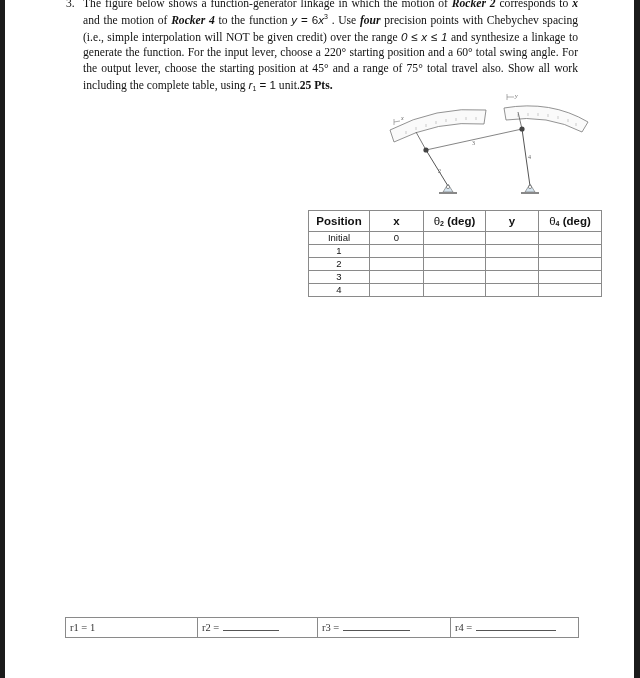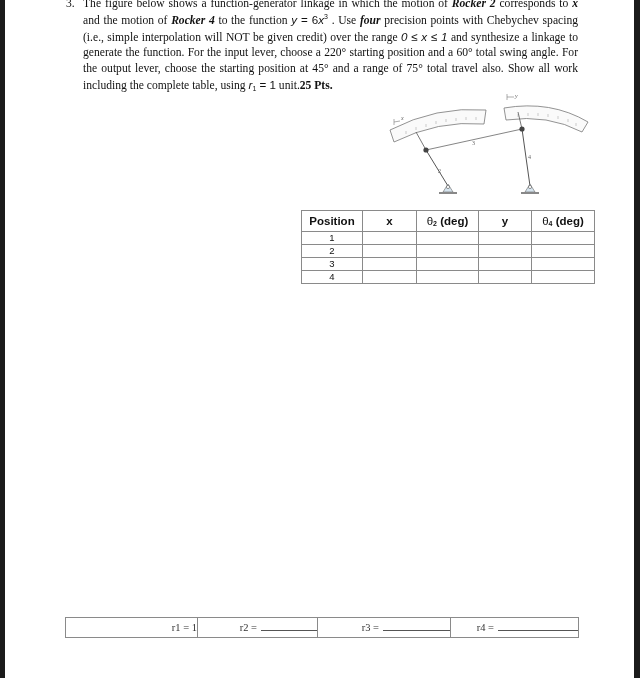--- a/index.html
+++ b/index.html
@@ -21,42 +21,42 @@
     .problem b.bi, .problem .bi { font-weight: bold; font-style: italic; }
     .problem .b { font-weight: normal; }
     .problem .math { font-style: italic; font-family: Liberation Sans, sans-serif; }
     .problem sup { font-size: 7px; vertical-align: 5px; line-height: 0; font-style: normal; }
     .problem sub { font-size: 7px; vertical-align: -2px; line-height: 0; font-style: normal; }
     .problem .pts { font-weight: bold; margin-left: 0; }
 
     .figure { position: absolute; left: 376px; top: 88px; width: 220px; height: 118px; }
 
     table.data {
-      position: absolute; left: 301px; top: 210px;
+      position: absolute; left: 308px; top: 210px;
       border-collapse: collapse;
       font-family: "Liberation Sans", "DejaVu Sans", sans-serif;
       color: #111;
     }
     table.data th, table.data td {
       border: 1px solid #8a8a8a; padding: 0; text-align: center;
     }
     table.data th { font-size: 11.5px; font-weight: bold; height: 20px; }
     table.data td { font-size: 9.5px; height: 12px; line-height: 12px; }
     table.data th sub { font-size: 7px; vertical-align: -1px; }
     table.data .c1 { width: 60px; }
     table.data .c2 { width: 53px; }
     table.data .c3 { width: 61px; }
     table.data .c4 { width: 52px; }
     table.data .c5 { width: 62px; }
 
     table.links {
       position: absolute; left: 65px; top: 617px; width: 514px;
       border-collapse: collapse;
       font-family: "Liberation Serif", "DejaVu Serif", serif;
-      font-size: 10.5px; color: #333; text-align: right;
+      font-size: 10.5px; color: #333;
     }
     table.links td { border: 1px solid #8a8a8a; height: 19px; padding: 0 0 0 4px; vertical-align: middle; }
     .blank { display: inline-block; border-bottom: 1px solid #555; vertical-align: 0px; margin-left: 4px; height: 8px; }
   </style>
 </head>
 <body>
 
 <div class="edge-left"></div>
 <div class="edge-right"></div>
 
@@ -133,20 +133,27 @@
     <tr>
       <th class="c1"><span>Position</span></th>
       <th class="c2"><span>x</span></th>
       <th class="c3"><span style="font-weight:normal">θ</span><sub>2</sub><span> (deg)</span></th>
       <th class="c4"><span>y</span></th>
       <th class="c5"><span style="font-weight:normal">θ</span><sub>4</sub><span> (deg)</span></th>
     </tr>
   </thead>
   <tbody>
     <tr>
+      <td>Initial</td>
+      <td>0</td>
+      <td></td>
+      <td></td>
+      <td></td>
+    </tr>
+    <tr>
       <td>1</td>
       <td></td>
       <td></td>
       <td></td>
       <td></td>
     </tr>
     <tr>
       <td>2</td>
       <td></td>
       <td></td>

